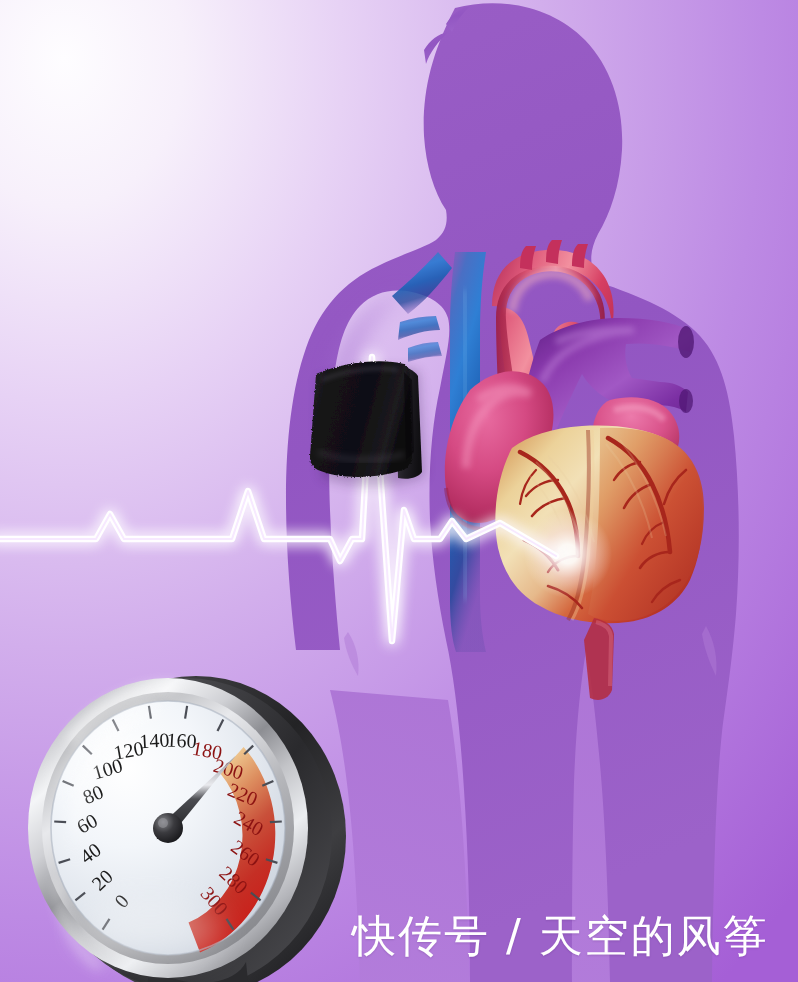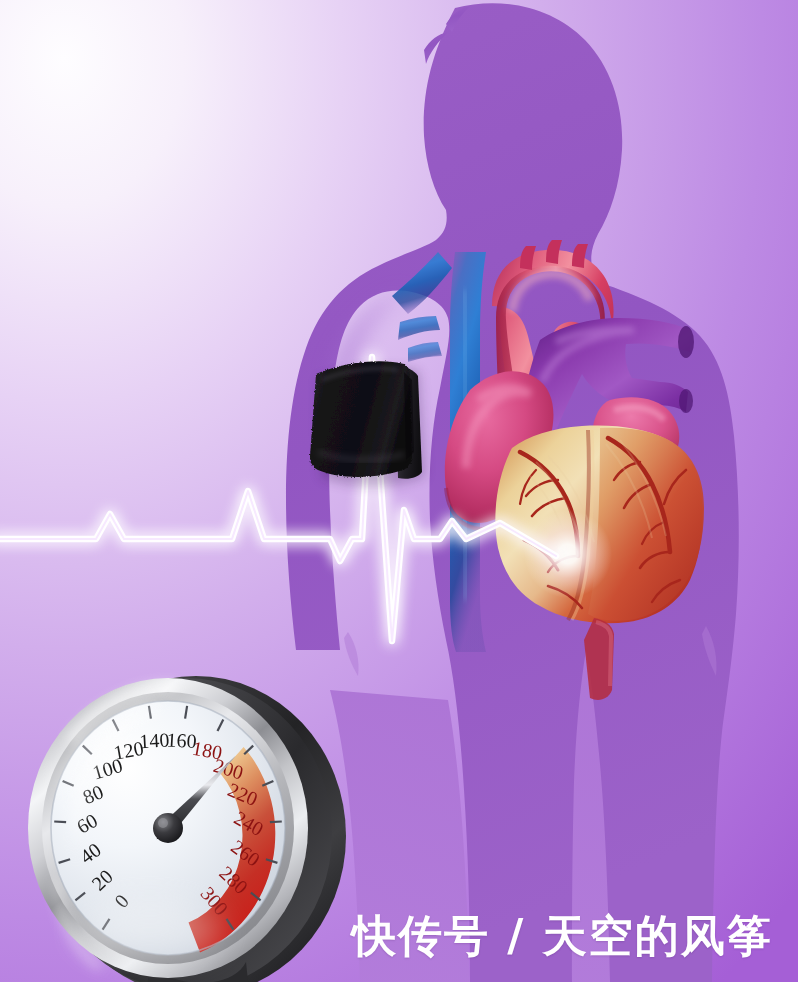--- a/index.html
+++ b/index.html
@@ -14,21 +14,21 @@
   #art{position:absolute;left:0;top:0;width:798px;height:982px;}
   .wm{
     position:absolute;
     left:352px; top:914px;
     font-size:44px;
     line-height:1;
     color:#ffffff;
     letter-spacing:2px;
     white-space:nowrap;
     font-family:"DejaVu Sans","Liberation Sans",sans-serif;
-    font-weight:700;
+    font-weight:400;
     text-shadow:0 1px 2px rgba(60,20,90,.18);
     user-select:none;
   }
 </style>
 </head>
 <body>
 
 <div id="stage">
 
   <svg id="art" viewBox="0 0 798 982" xmlns="http://www.w3.org/2000/svg">

